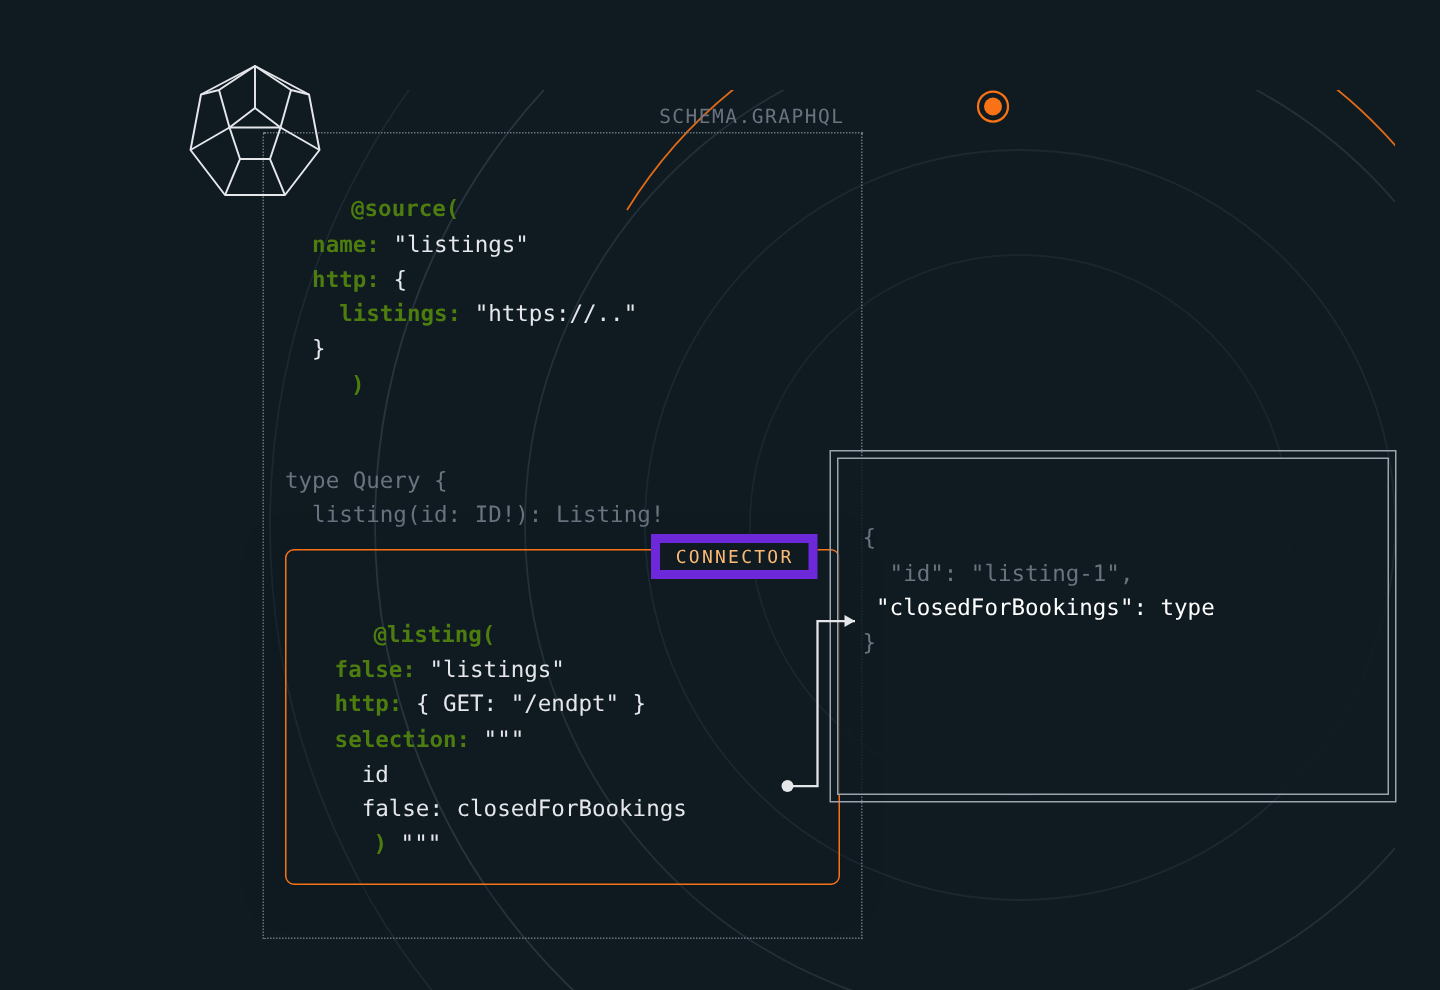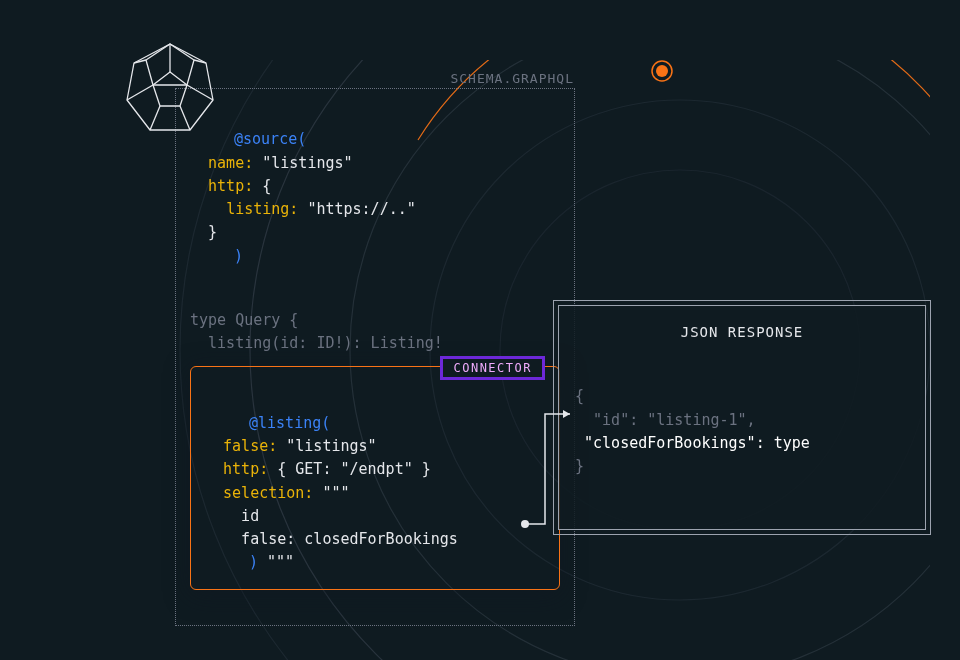--- a/index.html
+++ b/index.html
@@ -25,58 +25,58 @@
     left: 175px;
     top: 88px;
     width: 400px;
     height: 538px;
     border: 1px dotted #6b7280;
     padding: 16px 14px 14px 14px;
   }
   .schema-label {
     position: absolute;
     top: -18px;
-    right: 0;
+    right: 11px;
     color: #6b7280;
     font-size: 13px;
     letter-spacing: 1px;
   }
   .dodecahedron {
     position: absolute;
     left: 120px;
     top: 38px;
     width: 100px;
     height: 100px;
   }
   .code {
     color: #d4d4d4;
     line-height: 1.55;
     white-space: pre;
   }
-  .kw-orange { color: #3b82f6; font-weight: normal; padding-left: 44px; }
-  .kw-orange-medium { color: #eab308; font-weight: 400; }
+  .kw-orange { color: #4d7c0f; font-weight: bold; padding-left: 44px; }
+  .kw-orange-medium { color: #4d7c0f; font-weight: 700; }
   .str { color: #e5e7eb; }
   .grey { color: #6b7280; }
   .white { color: #e5e7eb; }
   .connector-box {
     position: relative;
     margin-top: 10px;
     border: 1px solid #f97316;
     border-radius: 6px;
     padding: 22px 14px 14px 14px;
     width: 100%;
     box-shadow: 0 4px 25px rgba(15,23,33,0.6);
   }
   .connector-badge {
     position: absolute;
     top: -11px;
     right: 14px;
     background: #0f1b21;
-    border: 3px solid #6d28d9;
-    color: #f0abfc;
+    border: 6px solid #6d28d9;
+    color: #fdba74;
     font-size: 12px;
     letter-spacing: 1.5px;
     padding: 2px 10px;
   }
   .json-box {
     position: absolute;
     left: 558px;
     top: 305px;
     width: 368px;
     height: 225px;
@@ -125,21 +125,21 @@
   <circle cx="552" cy="11" r="10" fill="none" stroke="#f97316" stroke-width="1.5"></circle>
 </svg>
 
 <div class="schema-box">
   <div class="schema-label">SCHEMA.GRAPHQL</div>
 
   <div class="code">
 <span class="kw-orange">@source(</span>
   <span class="kw-orange-medium">name</span><span class="kw-orange-medium">:</span> <span class="str">"listings"</span>
   <span class="kw-orange-medium">http</span><span class="kw-orange-medium">:</span> <span class="white">{</span>
-    <span class="kw-orange-medium">listing</span><span class="kw-orange-medium">:</span> <span class="str">"https://.."</span>
+    <span class="kw-orange-medium">listings</span><span class="kw-orange-medium">:</span> <span class="str">"https://.."</span>
   <span class="white">}</span>
 <span class="kw-orange">)</span>
 </div>
 
   <div class="code" style="margin-top:18px;">
 <span class="grey">type Query {</span>
 <span class="grey">  listing(id: ID!): Listing!</span>
 </div>
 
   <div class="connector-box">
@@ -169,21 +169,20 @@
     <line x1="86" y1="25" x2="74" y2="22"></line>
     <line x1="33" y1="47" x2="7" y2="62"></line>
     <line x1="67" y1="47" x2="93" y2="62"></line>
     <line x1="40" y1="68" x2="30" y2="92"></line>
     <line x1="60" y1="68" x2="70" y2="92"></line>
     <line x1="50" y1="6" x2="50" y2="34"></line>
   </g>
 </svg>
 
 <div class="json-box">
-  <div class="json-title">JSON RESPONSE</div>
   <div class="json-code">
 <span>{</span>
 <span>  "id": "listing-1",</span>
  <span class="json-highlight">"closedForBookings"</span><span class="json-highlight">: </span><span class="json-highlight">type</span>
 <span>}</span>
 </div>
 </div>
 
 <svg class="arrow" style="left:520px; top:408px; width:60px; height:130px;">
   <path d="M 6 116 L 25 116 L 25 6 L 50 6" stroke="#e5e7eb" stroke-width="1.5" fill="none"></path>

